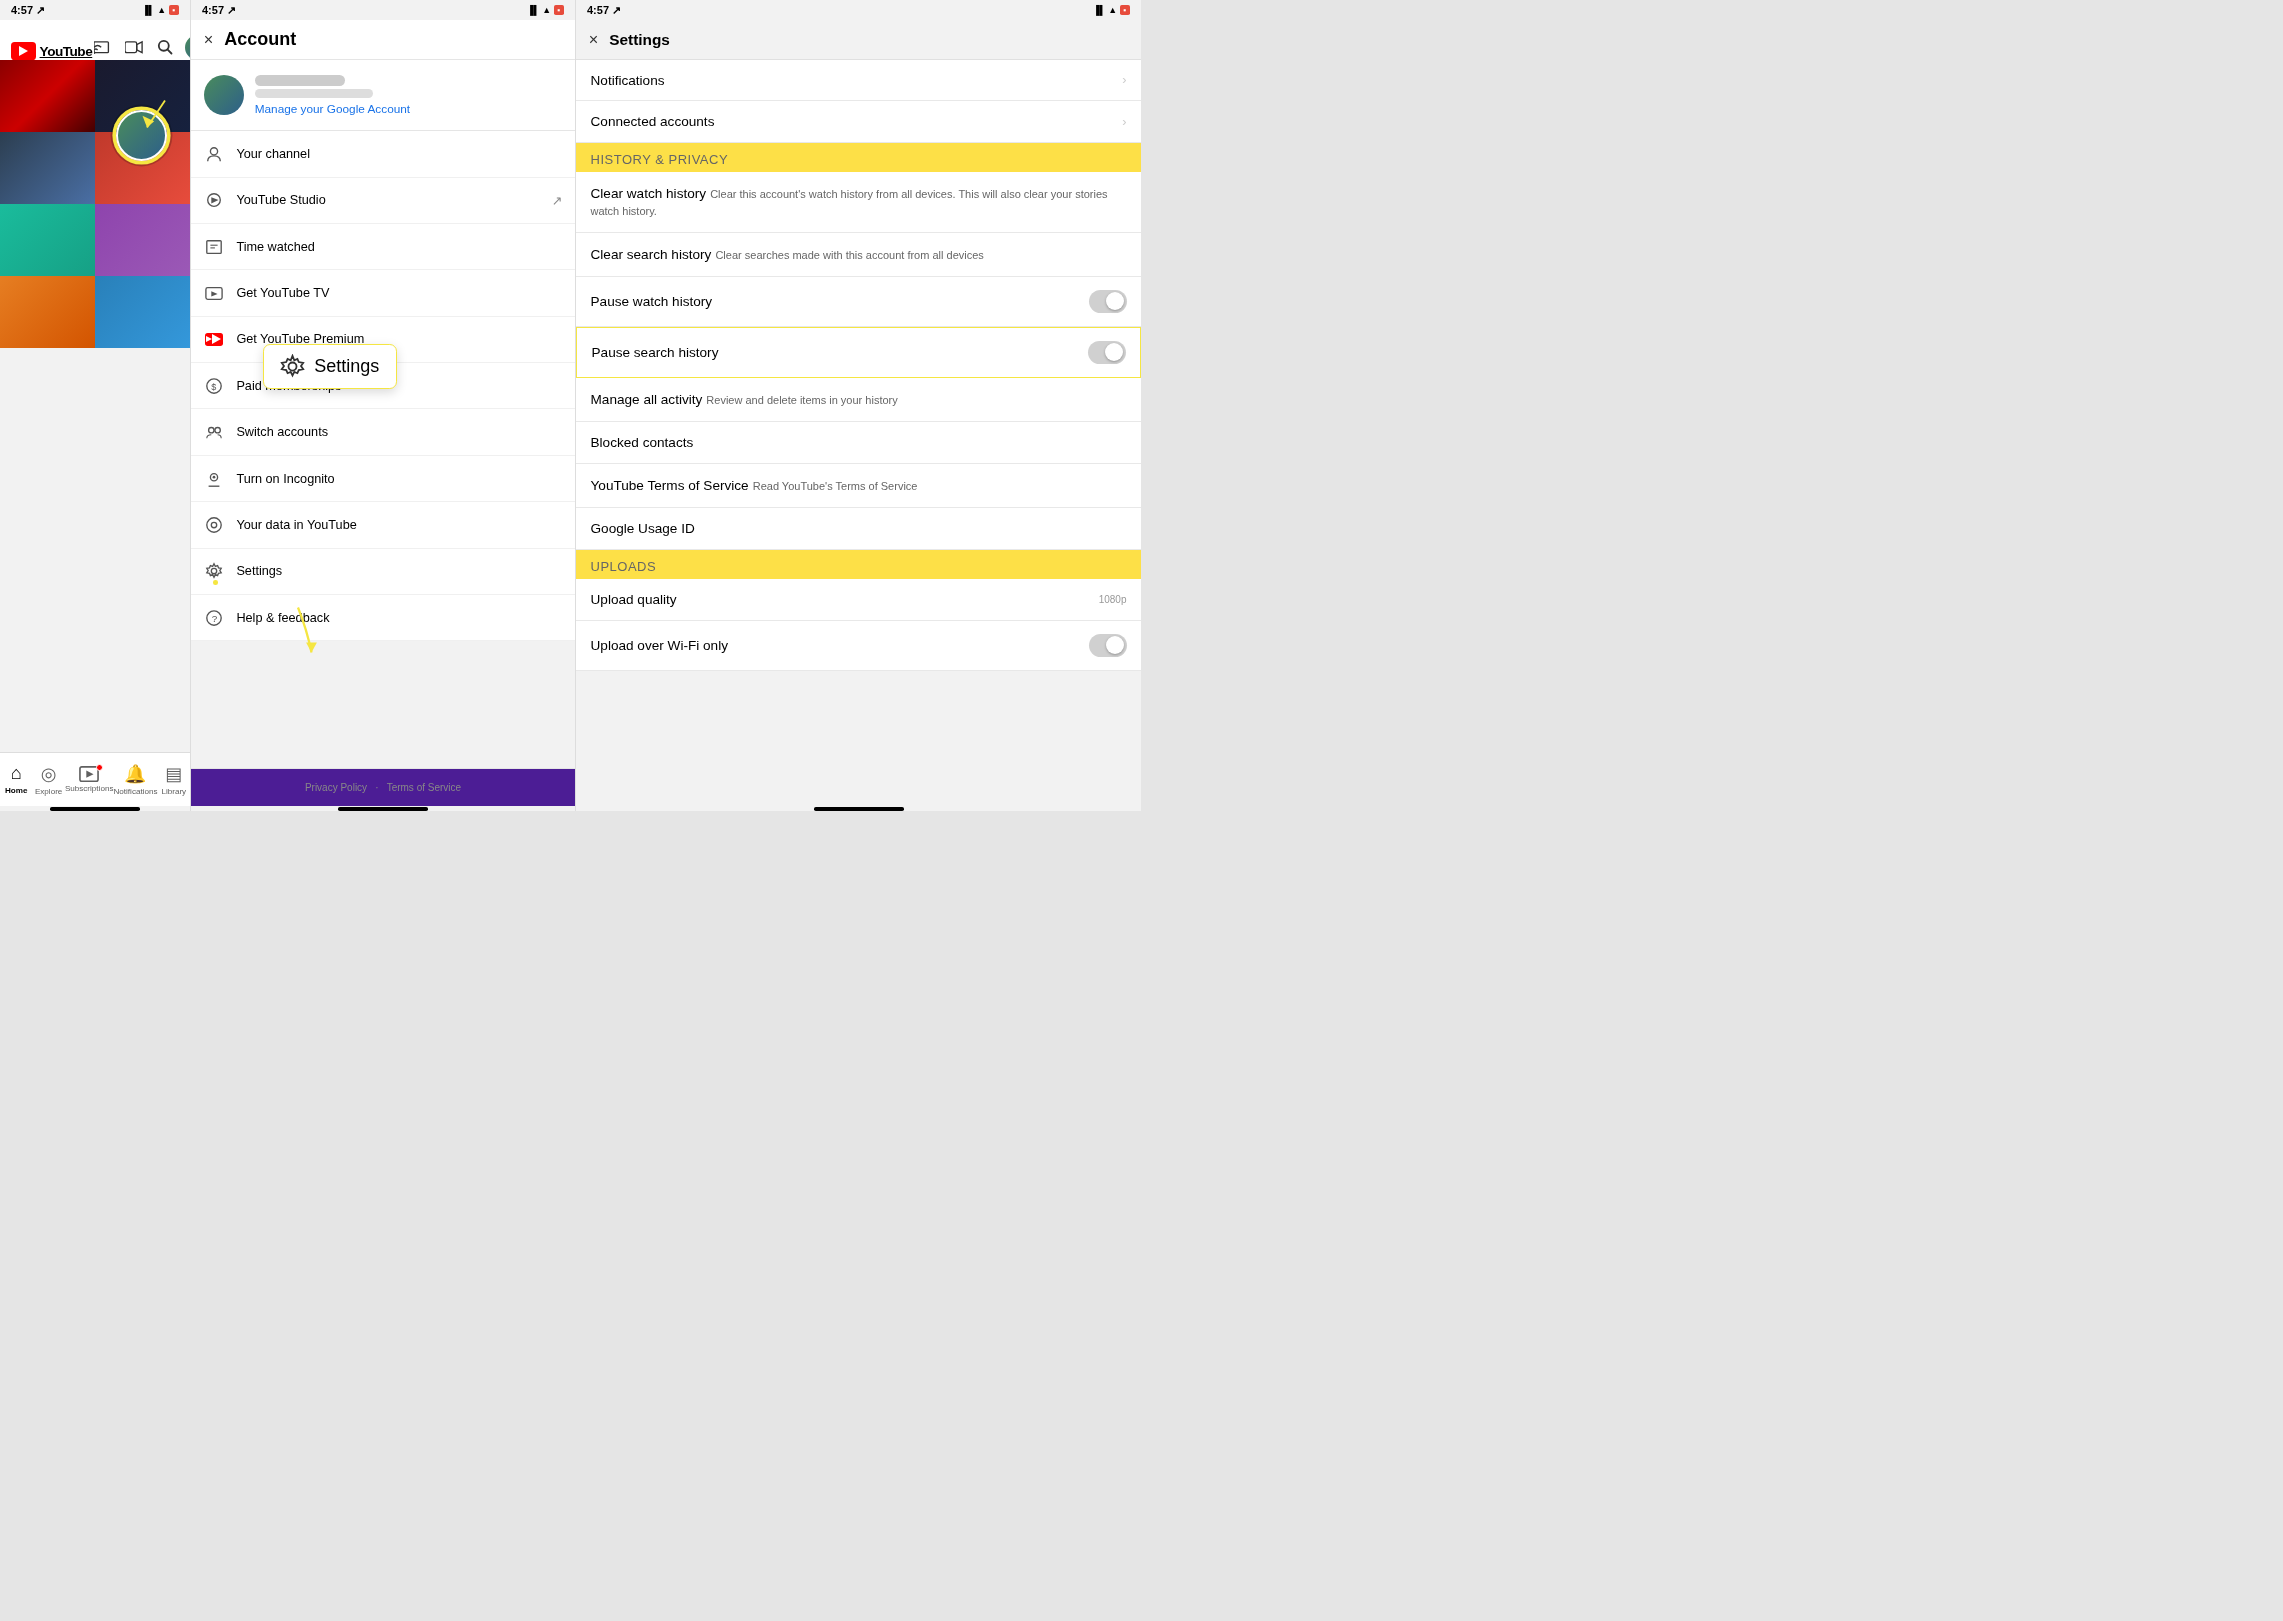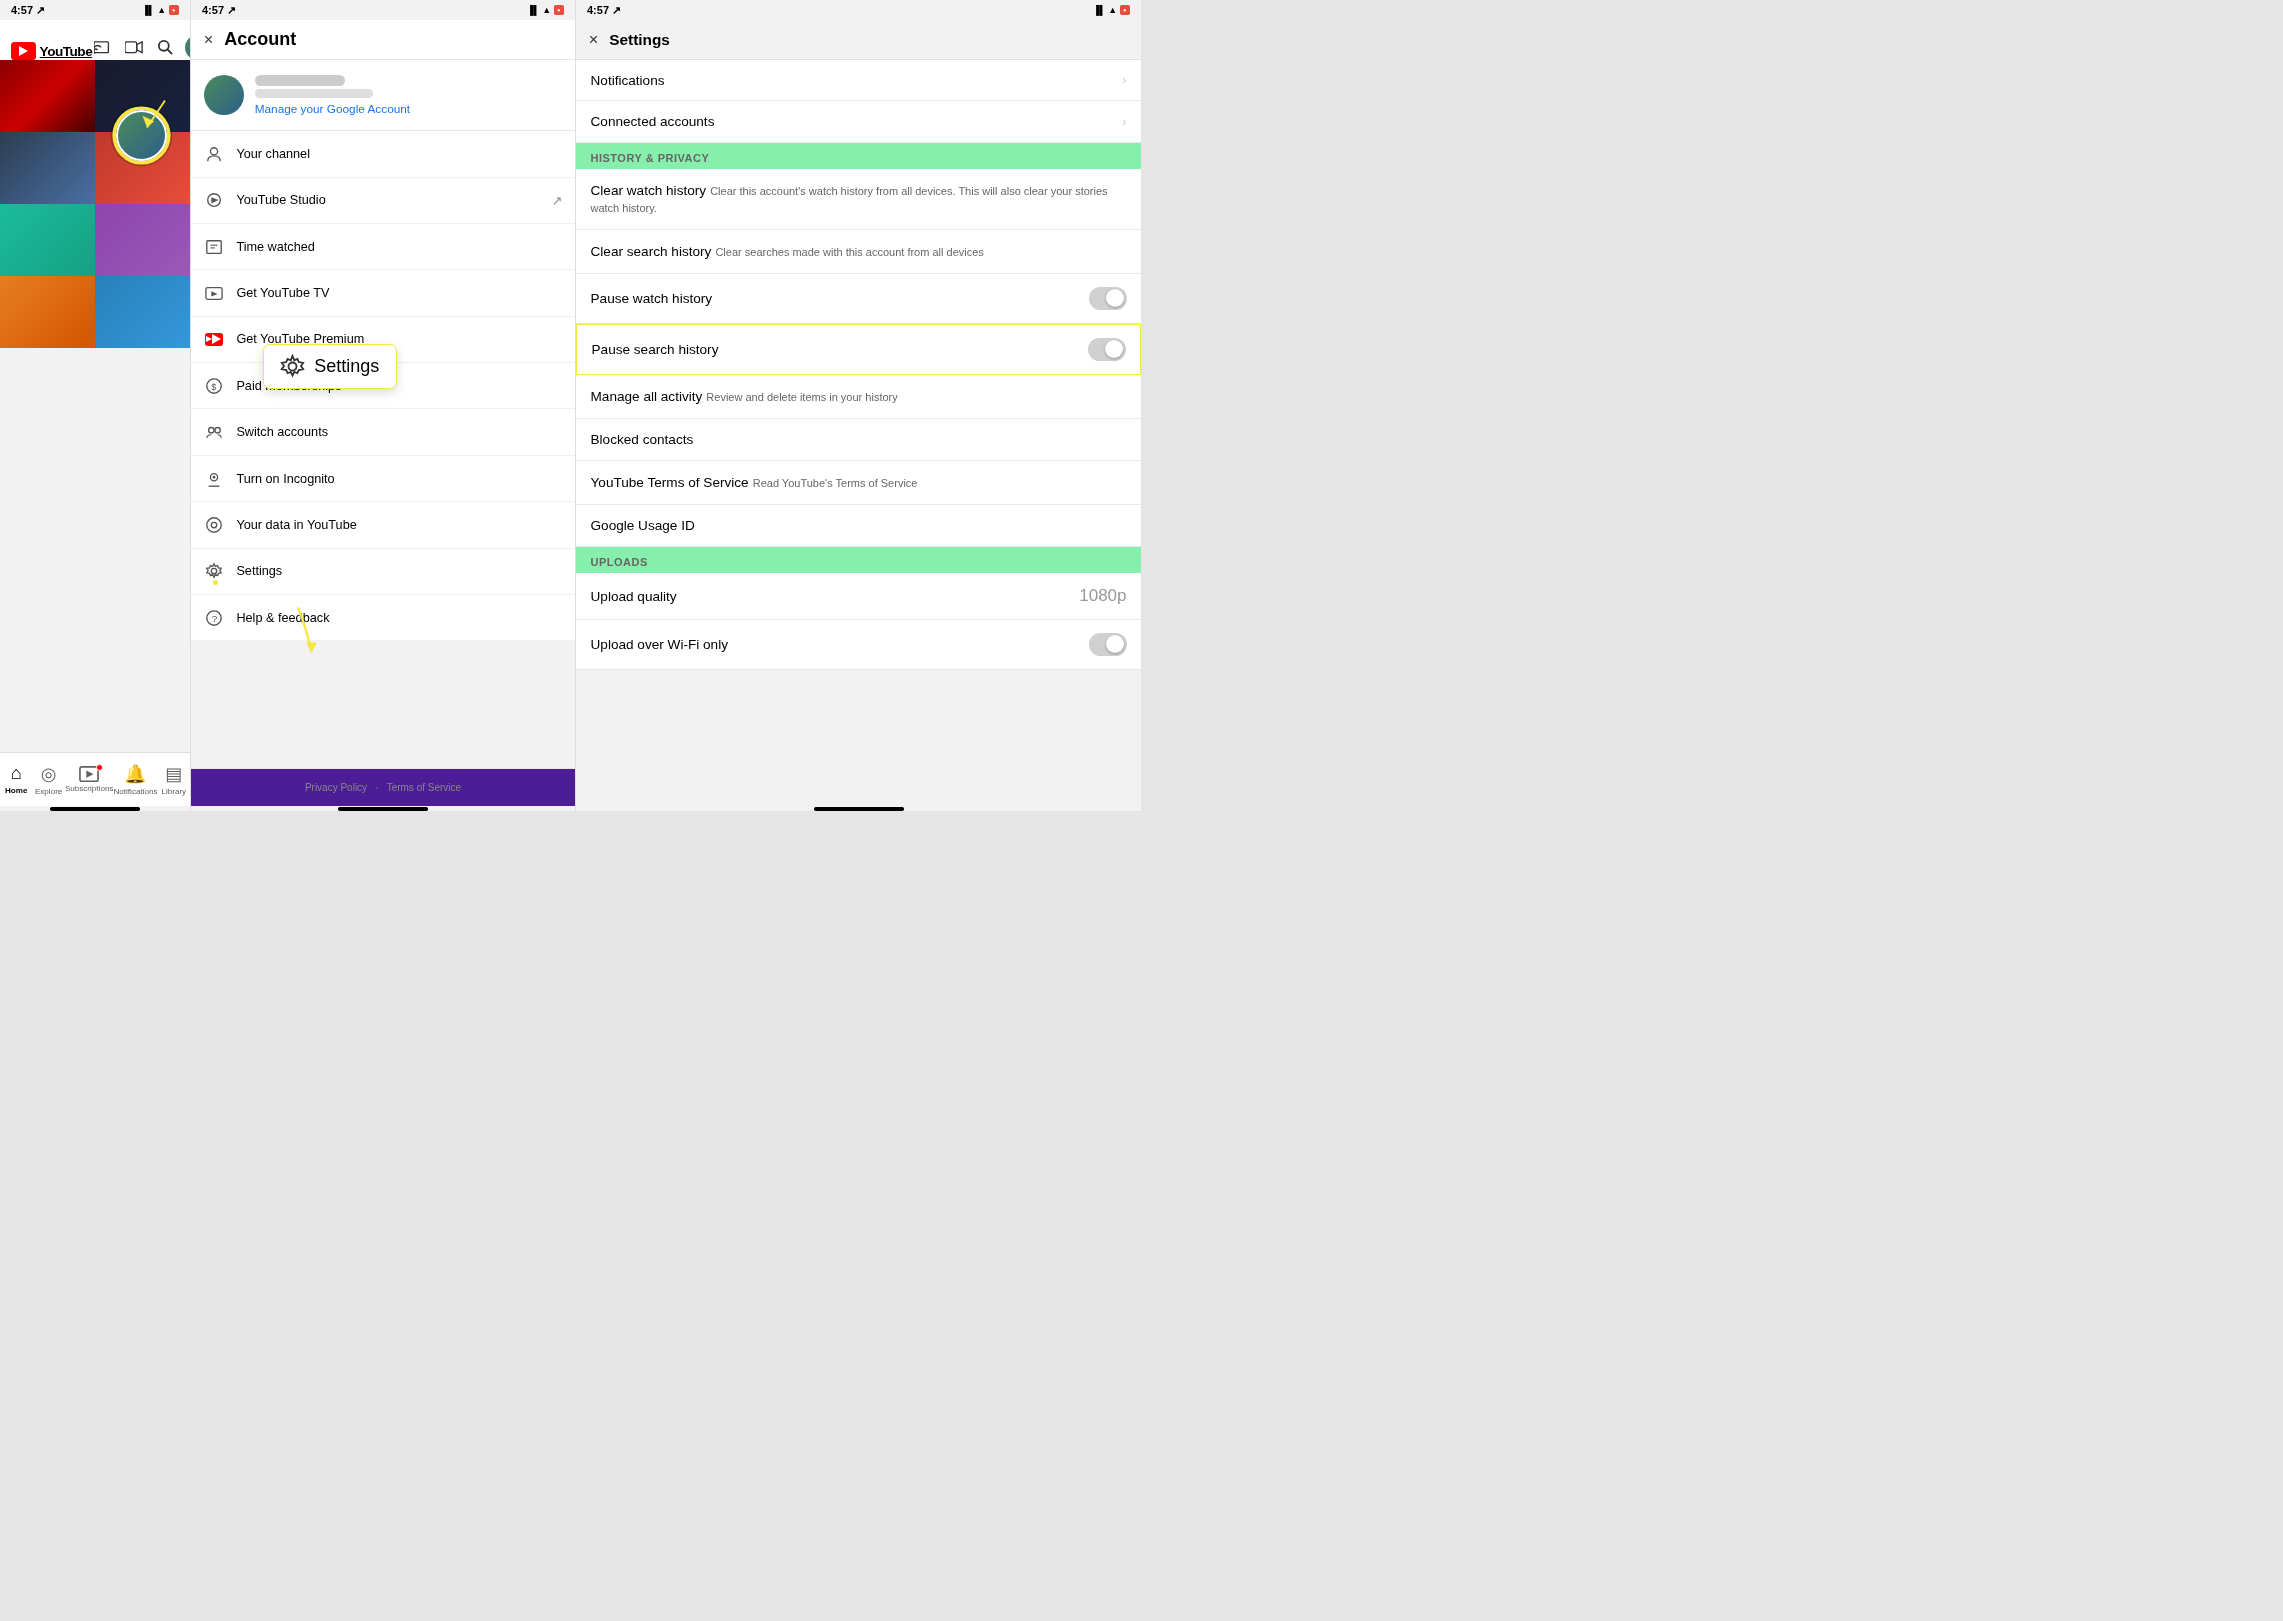--- a/index.html
+++ b/index.html
@@ -370,24 +370,24 @@
       color: #666;
       margin-top: 2.7px;
       line-height: 1.4;
     }
     .settings-item-row {
       display: flex;
       align-items: center;
       justify-content: space-between;
     }
     .section-header-label {
-      background: #86efac;
+      background: #fde047;
       padding: 9px 14.5px 5.4px;
-      font-size: 11px;
-      font-weight: 700;
+      font-size: 13px;
+      font-weight: 400;
       color: #666;
       letter-spacing: 0.5px;
       text-transform: uppercase;
     }
 
     
     .toggle {
       width: 38px;
       height: 23.5px;
       background: #d0d0d0;
@@ -406,21 +406,21 @@
       border-radius: 50%;
       box-shadow: 0 0.9px 2.7px rgba(0,0,0,0.3);
     }
 
     
     .highlight-box {
       border: 1.8px solid #f5e642 !important;
     }
 
     .value-text {
-      font-size: 17px;
+      font-size: 10px;
       color: #999;
     }
 
     
     svg { display: block; }
   </style>
 </head>
 <body>
 
 <div class="panel panel-1">

